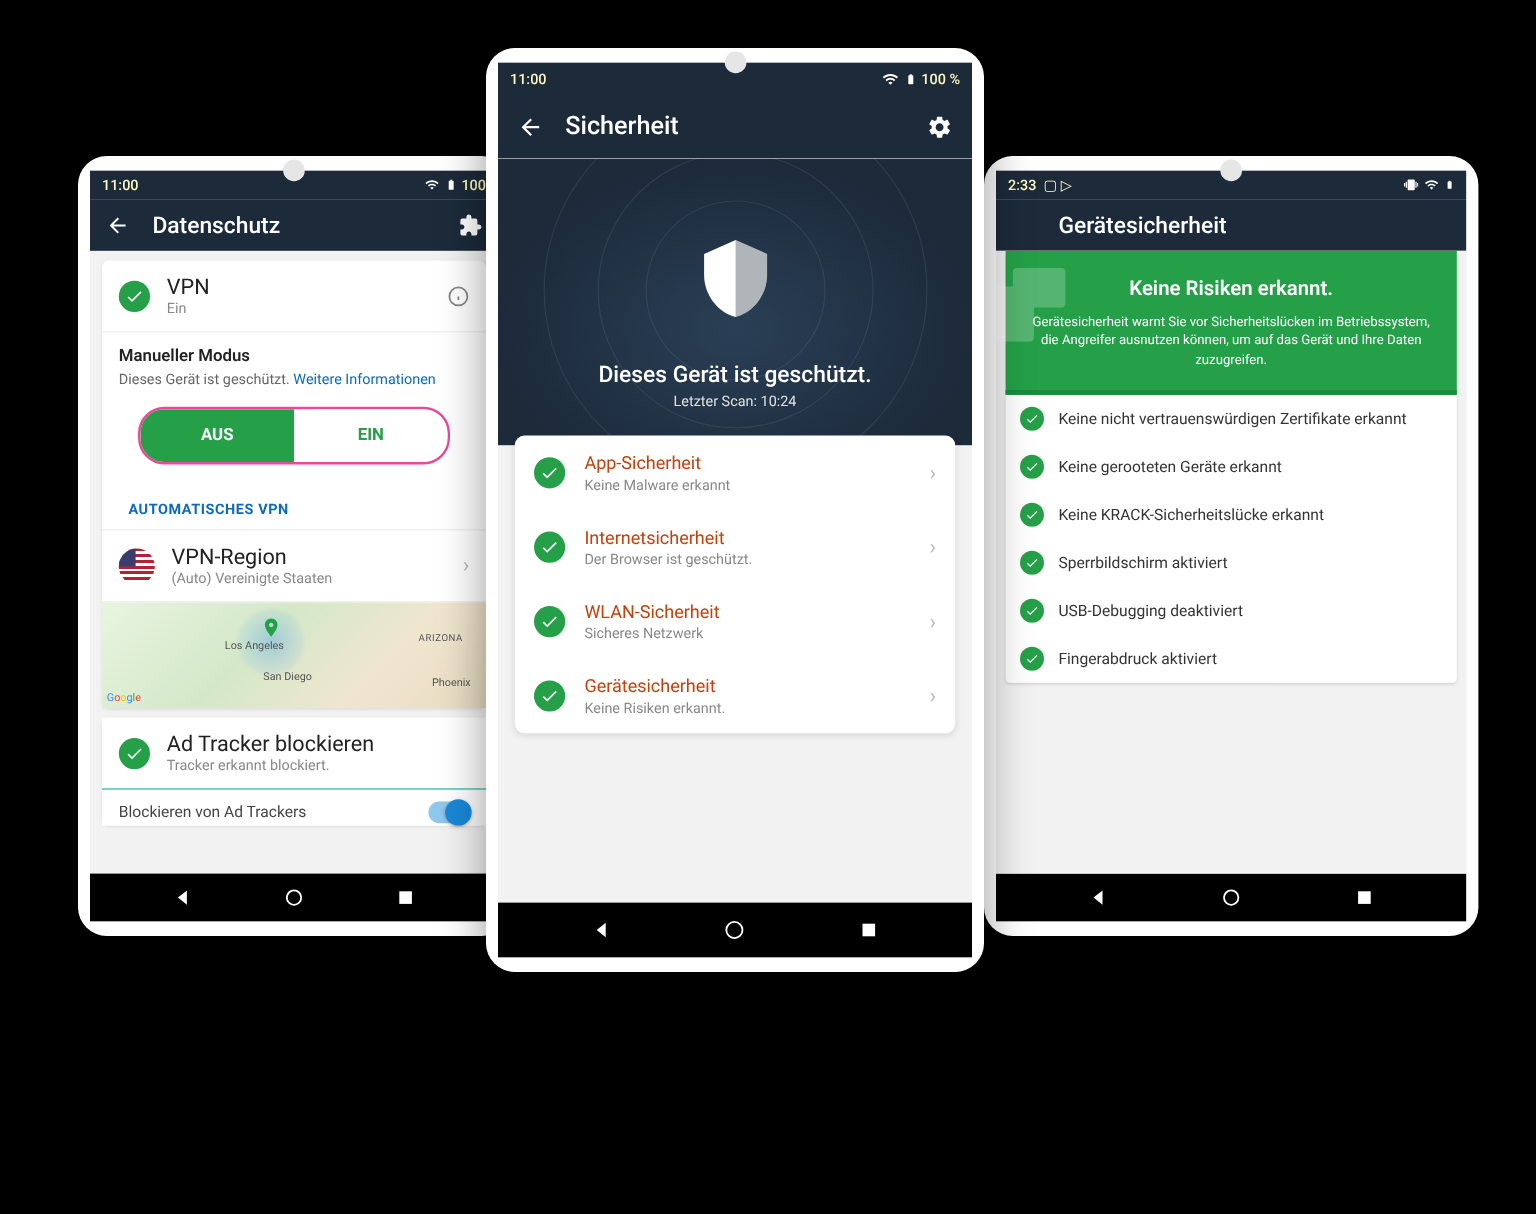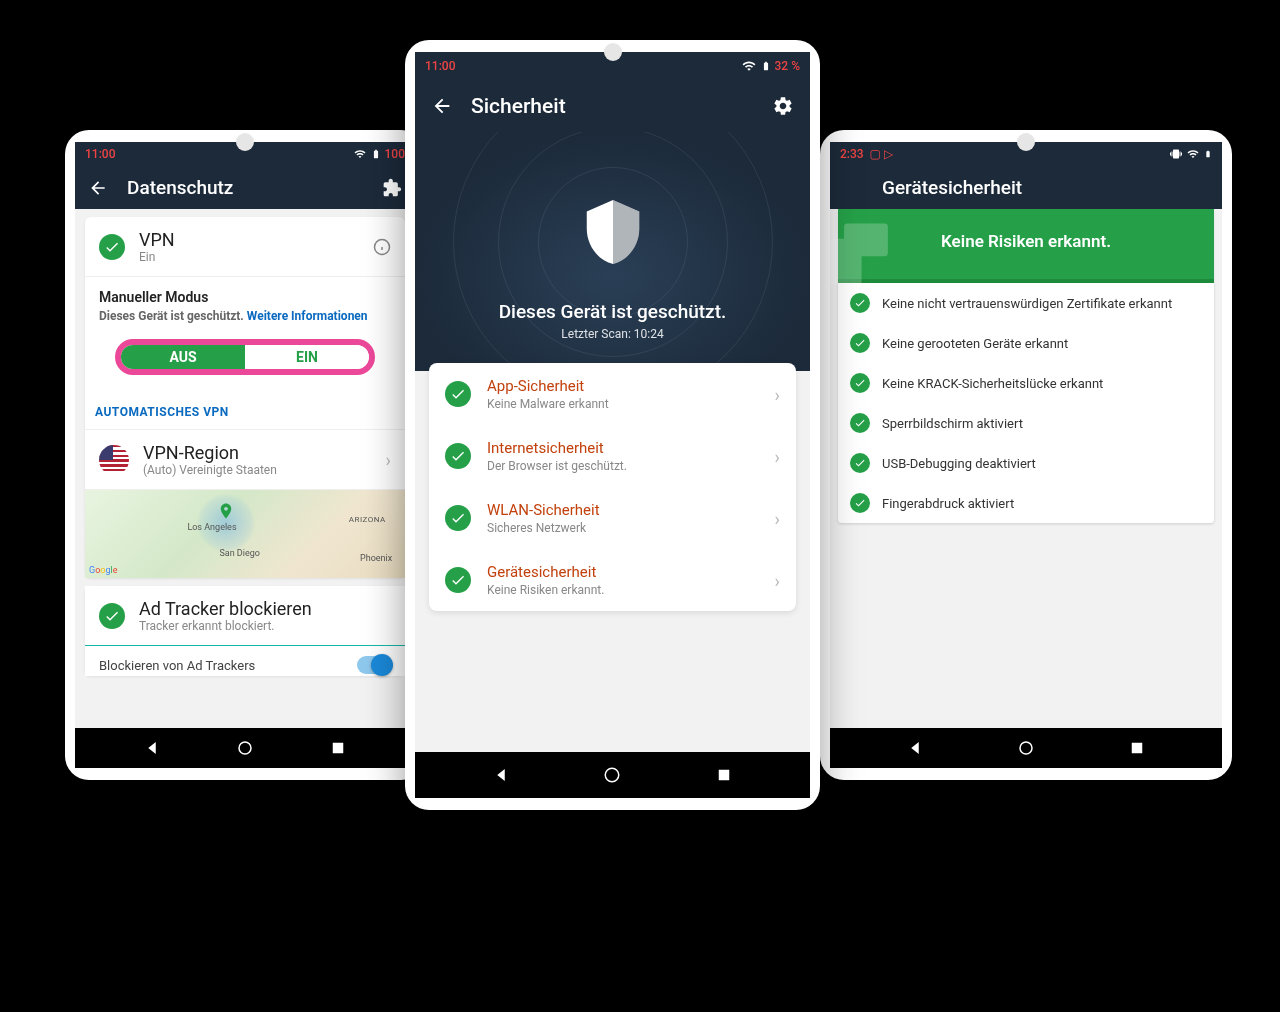--- a/index.html
+++ b/index.html
@@ -32,21 +32,21 @@
     top: 3px; left: 50%;
     transform: translateX(-50%);
     width: 18px; height: 18px;
     background: #e6e6e6;
     border-radius: 50%;
     z-index: 20;
   }
   .status-bar {
     height: 24px;
     background: #1c2a3a;
-    color: #ef4444;
+    color: #fef9c3;
     display: flex;
     align-items: center;
     justify-content: space-between;
     padding: 0 10px;
     font-size: 12px;
     font-weight: 500;
   }
   .status-right { display: flex; align-items: center; gap: 4px; }
   .header {
     background: #1c2a3a;
@@ -77,35 +77,35 @@
     background: #25a048; display: flex; align-items: center; justify-content: center;
     flex-shrink: 0;
   }
   .check-circle svg { width: 16px; height: 16px; }
   .vpn-text { margin-left: 14px; flex: 1; }
   .vpn-title { font-size: 18px; color: #222; }
   .vpn-sub { font-size: 12px; color: #888; }
   .info-icon { width: 18px; height: 18px; color: #888; }
   .manual-section { padding: 12px 14px 16px; }
   .manual-title { font-size: 14px; font-weight: 600; color: #222; margin-bottom: 4px; }
-  .manual-desc { font-size: 12px; color: #666; font-weight: bold; }
+  .manual-desc { font-size: 12px; color: #666; }
   .manual-desc a { color: #0a6abf; text-decoration: none; }
   .toggle-pill {
-    margin: 16px auto 0; width: 260px; height: 36px;
-    border: 6px solid #ec4899; border-radius: 22px;
+    margin: 16px auto 0; width: 260px; height: 48px;
+    border: 2px solid #ec4899; border-radius: 22px;
     display: flex; overflow: hidden; justify-content: center;
   }
   .toggle-half {
     flex: 1; display: flex; align-items: center; justify-content: center;
     font-size: 14px; font-weight: 700; cursor: pointer;
   }
   .toggle-off { background: #25a048; color: #fff; }
   .toggle-on { background: #fff; color: #25a048; border-radius: 20px; }
   .section-label {
-    padding: 14px 10px 10px; font-size: 12px; font-weight: 700;
+    padding: 14px 22px 10px; font-size: 12px; font-weight: 700;
     color: #0a6abf; letter-spacing: 0.5px;
   }
   .region-row {
     display: flex; align-items: center; padding: 12px 14px; background: #fff;
     border-top: 1px solid #eee; border-bottom: 1px solid #eee;
   }
   .flag {
     width: 30px; height: 30px; border-radius: 50%;
     background: linear-gradient(to bottom, #b22234 0%, #b22234 8%, #fff 8%, #fff 16%, #b22234 16%, #b22234 24%, #fff 24%, #fff 32%, #b22234 32%, #b22234 40%, #fff 40%, #fff 48%, #b22234 48%, #b22234 56%, #fff 56%, #fff 64%, #b22234 64%, #b22234 72%, #fff 72%, #fff 80%, #b22234 80%, #b22234 88%, #fff 88%, #fff 100%);
     position: relative; overflow: hidden; flex-shrink: 0;
@@ -349,20 +349,21 @@
       <div class="header-title">Gerätesicherheit</div>
     </div>
     <div class="content" style="background:#f2f2f2;">
       <div style="margin:0 8px; box-shadow: 0 1px 3px rgba(0,0,0,0.08);">
       <div class="green-banner">
         <svg class="banner-bg" viewBox="0 0 64 64" fill="#fff">
               <rect x="2" y="18" width="36" height="42" rx="3"></rect>
               <rect x="22" y="4" width="40" height="30" rx="3"></rect>
             </svg>
         <div class="banner-title">Keine Risiken erkannt.</div>
+        <div class="banner-desc">Gerätesicherheit warnt Sie vor Sicherheitslücken im Betriebssystem, die Angreifer ausnutzen können, um auf das Gerät und Ihre Daten zuzugreifen.</div>
       </div>
       <div class="risk-list" style="margin:0;">
         <div class="risk-item">
           <div class="risk-check">
                 <svg viewBox="0 0 24 24" fill="#fff">
                   <path d="M9 16.17L4.83 12l-1.42 1.41L9 19 21 7l-1.41-1.41z"></path>
                 </svg>
               </div>
           <div class="risk-text">Keine nicht vertrauenswürdigen Zertifikate erkannt</div>
         </div>
@@ -428,21 +429,21 @@
   <div class="screen">
     <div class="status-bar" style="height:28px;">
       <span>11:00</span>
       <div class="status-right">
         <svg width="16" height="14" viewBox="0 0 24 24" fill="#fff">
             <path d="M1 9l2 2c4.97-4.97 13.03-4.97 18 0l2-2C16.93 2.93 7.08 2.93 1 9zm8 8l3 3 3-3c-1.65-1.66-4.34-1.66-6 0zm-4-4l2 2c2.76-2.76 7.24-2.76 10 0l2-2C15.14 9.14 8.87 9.14 5 13z"></path>
           </svg>
         <svg width="10" height="16" viewBox="0 0 24 24" fill="#fff">
             <path d="M15.67 4H14V2h-4v2H8.33C7.6 4 7 4.6 7 5.33v15.33C7 21.4 7.6 22 8.33 22h7.33c.74 0 1.34-.6 1.34-1.33V5.33C17 4.6 16.4 4 15.67 4z"></path>
           </svg>
-        <span>32 %</span>
+        <span>100 %</span>
       </div>
     </div>
     <div class="header" style="padding:14px 16px;">
       <div class="icon-btn">
         <svg width="22" height="22" viewBox="0 0 24 24" fill="#fff">
             <path d="M20 11H7.83l5.59-5.59L12 4l-8 8 8 8 1.41-1.41L7.83 13H20z"></path>
           </svg>
       </div>
       <div class="header-title" style="font-size:21px;">Sicherheit</div>
       <div class="icon-btn">

